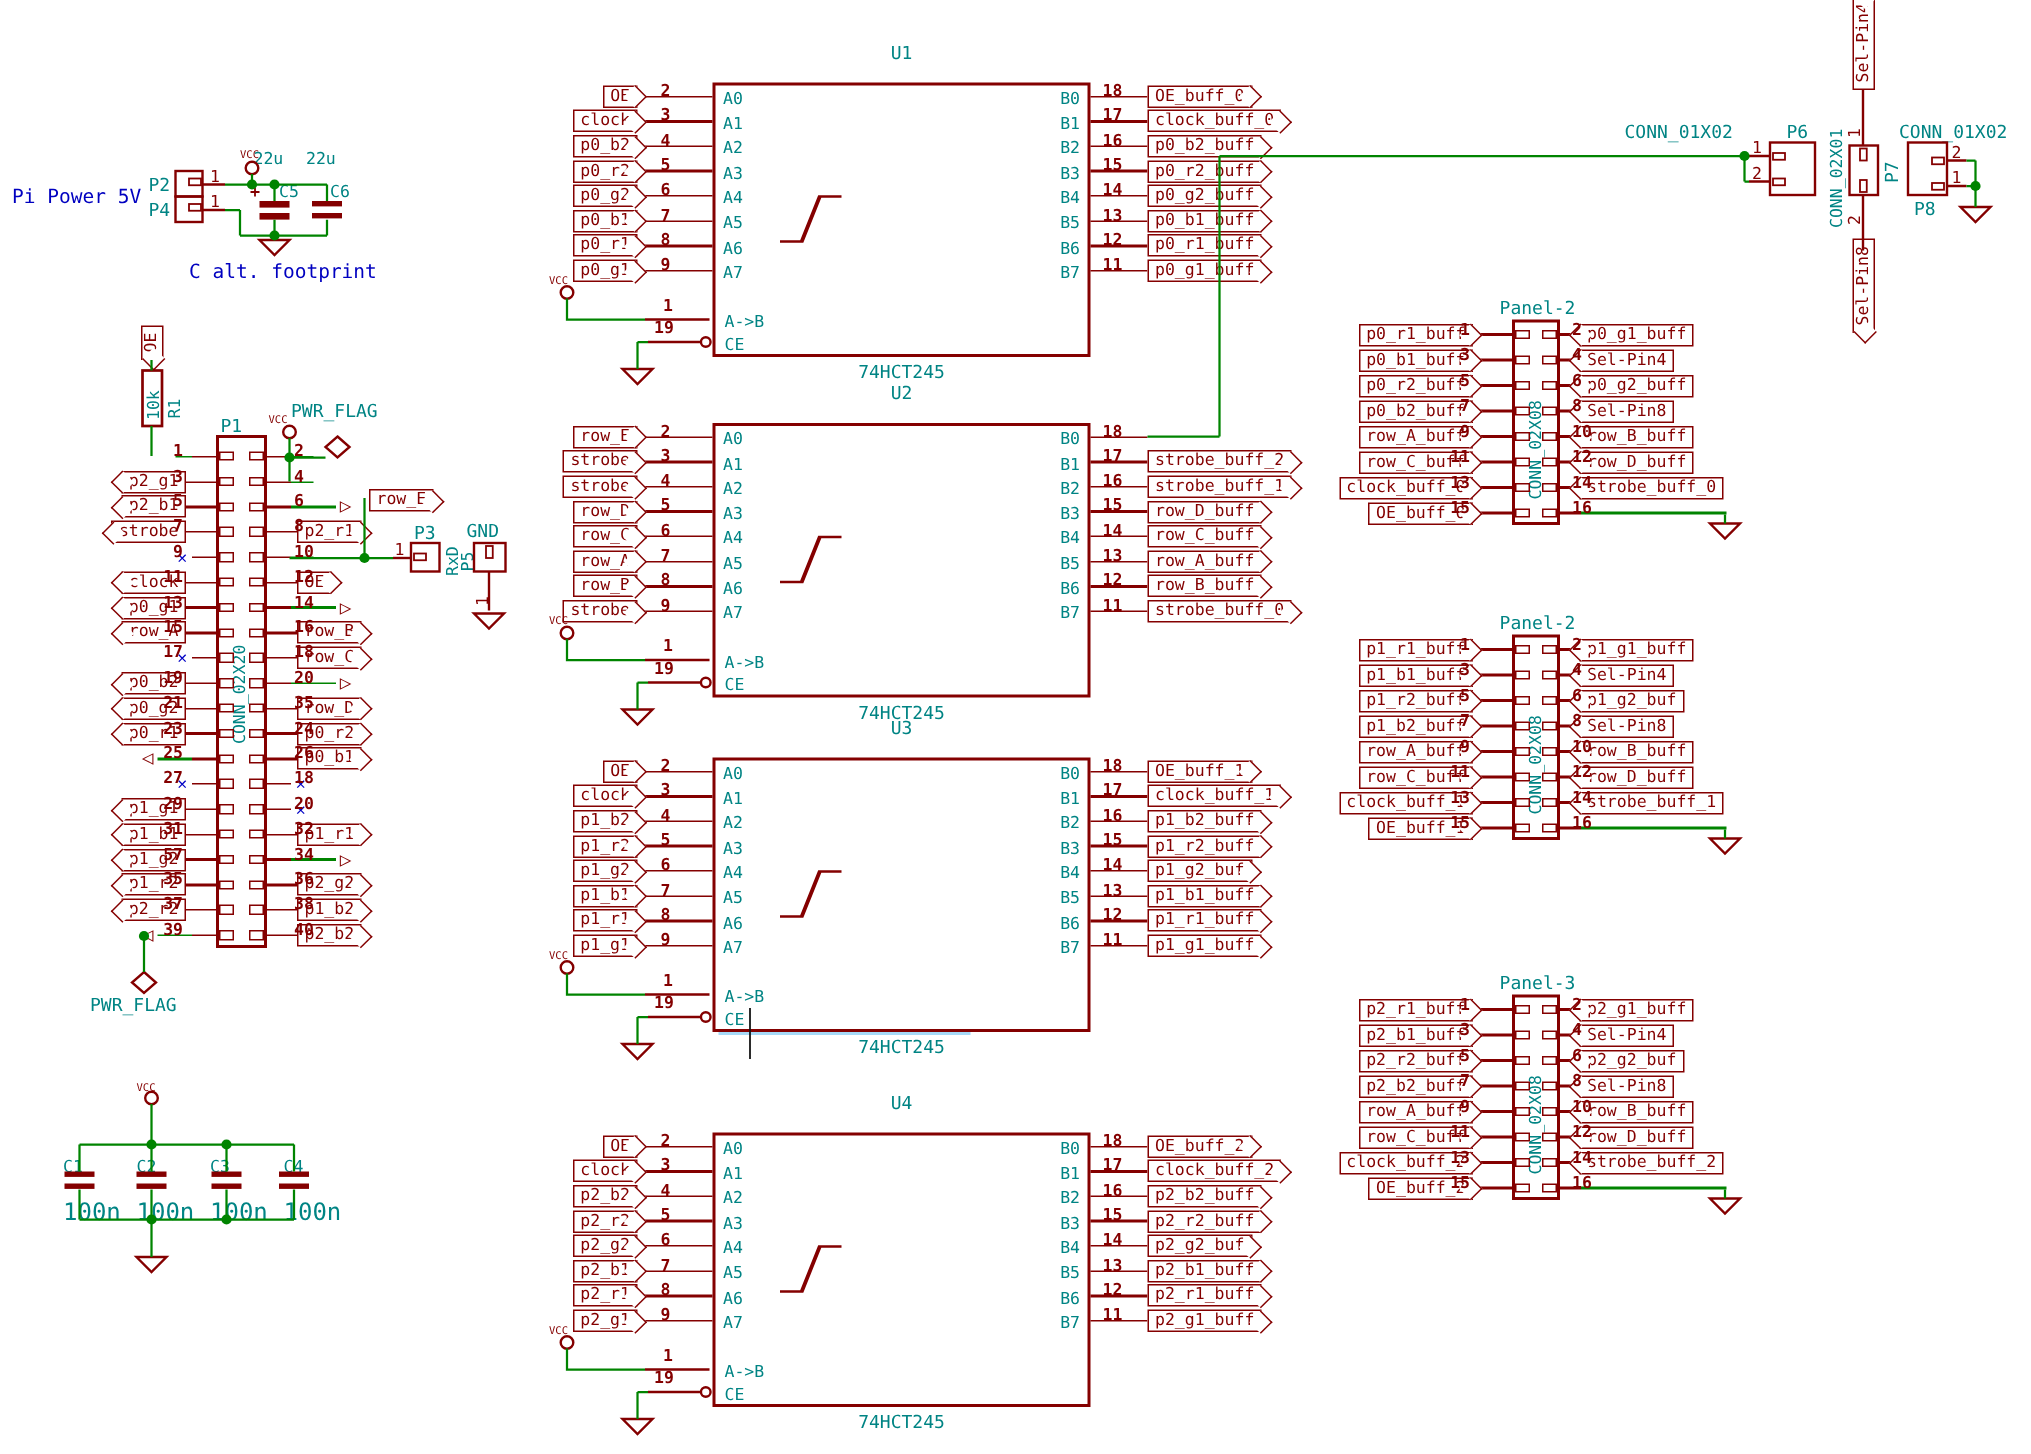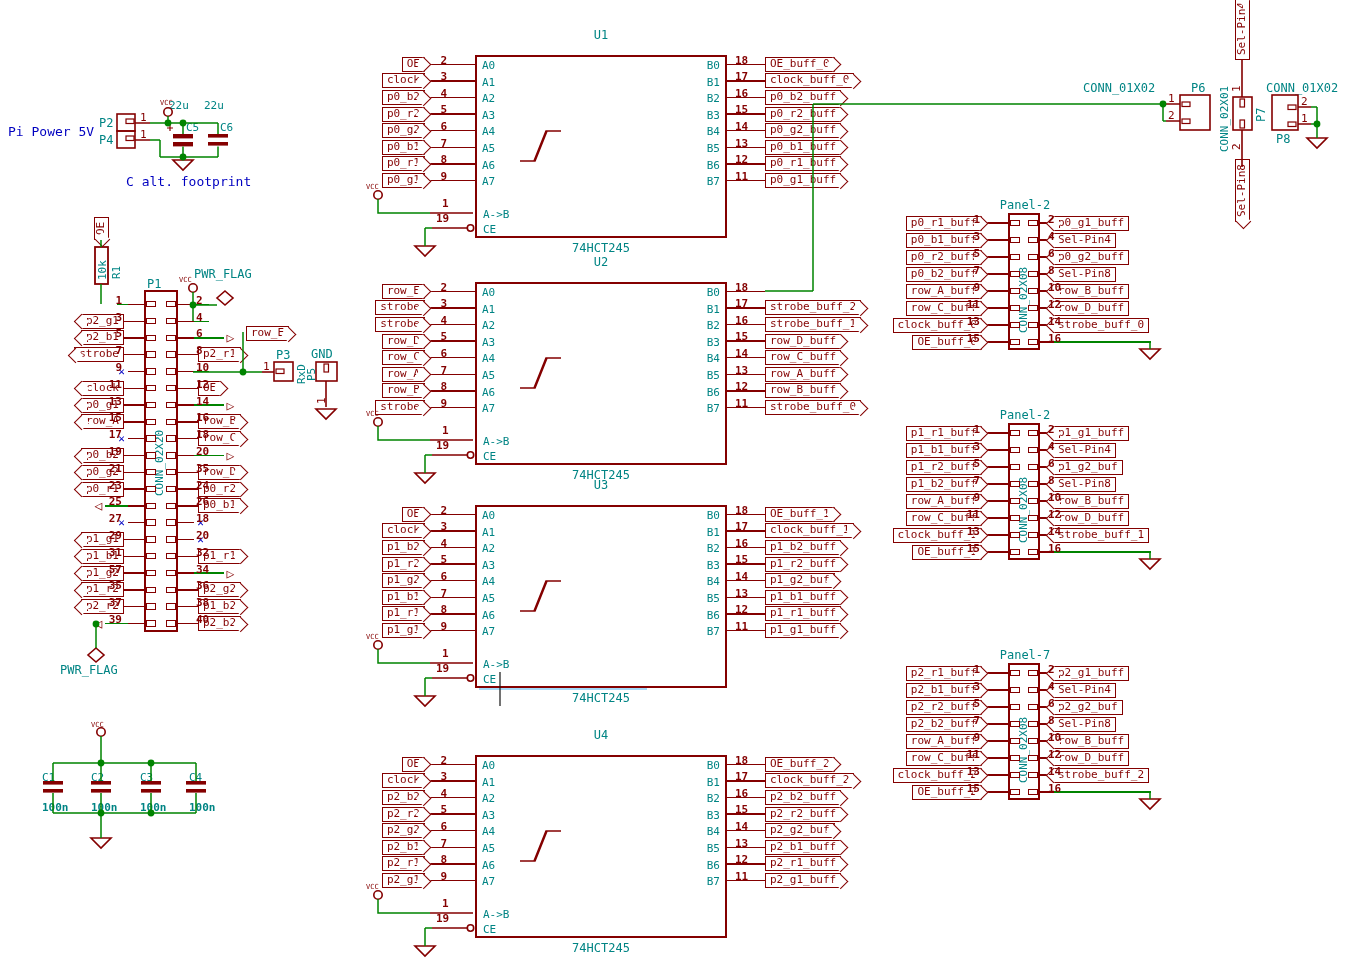--- a/index.html
+++ b/index.html
@@ -86,21 +86,21 @@
   .prrows{left:147px;top:15.5px;width:117px;}
   .panel .crow.l .pw{width:26px;}
   .panel .crow.r .pw{width:13px;}
   .panel .crow.r[data-type=wire] .pw{flex:1 1 auto;margin-right:6px;background:linear-gradient(to right,#840000 0 14px,#008400 14px);}
   .panel .plrows .pnum{right:28px;bottom:7px;}
   .panel .prrows .pnum{left:8px;bottom:7px;}
 
   svg.wiresvg{position:absolute;left:0;top:0;pointer-events:none;}
   .capcells{position:absolute;left:42px;top:766px;display:flex;}
   .capcell{width:49px;}
-  .capcell .val{display:block;margin-top:16px;font-size:11px;font-weight:bold;}
+  .capcell .val{display:block;margin-top:16px;font-size:16px;}
 </style>
 </head>
 <body>
 
 <div id="canvas">
 
   <span class="t note" style="left:8px;top:124px">Pi Power 5V</span>
   <span class="t ref" style="left:99px;top:117px">P2</span>
   <span class="t ref" style="left:99px;top:134px">P4</span>
   <span class="t pnum" style="left:140px;top:112px">1</span>
@@ -1036,21 +1036,21 @@
       </div>
         <div class="crow r" data-type="wire">
         <i class="pw"></i>
 
         <b class="pnum">16</b>
       </div>
       </div>
   </div>
 
   <div class="panel" style="top:649px">
-    <div class="t ref ptitle">Panel-7</div>
+    <div class="t ref ptitle">Panel-3</div>
     <div class="pbody">
       <span class="t ref sm vert pval">CONN_02X08</span>
     </div>
     <div class="rows plrows">
 
     <div class="crow l">
         <span class="glabel pr">p2_r1_buff</span>
         <i class="pw"></i>
         <b class="pnum">1</b>
       </div>

